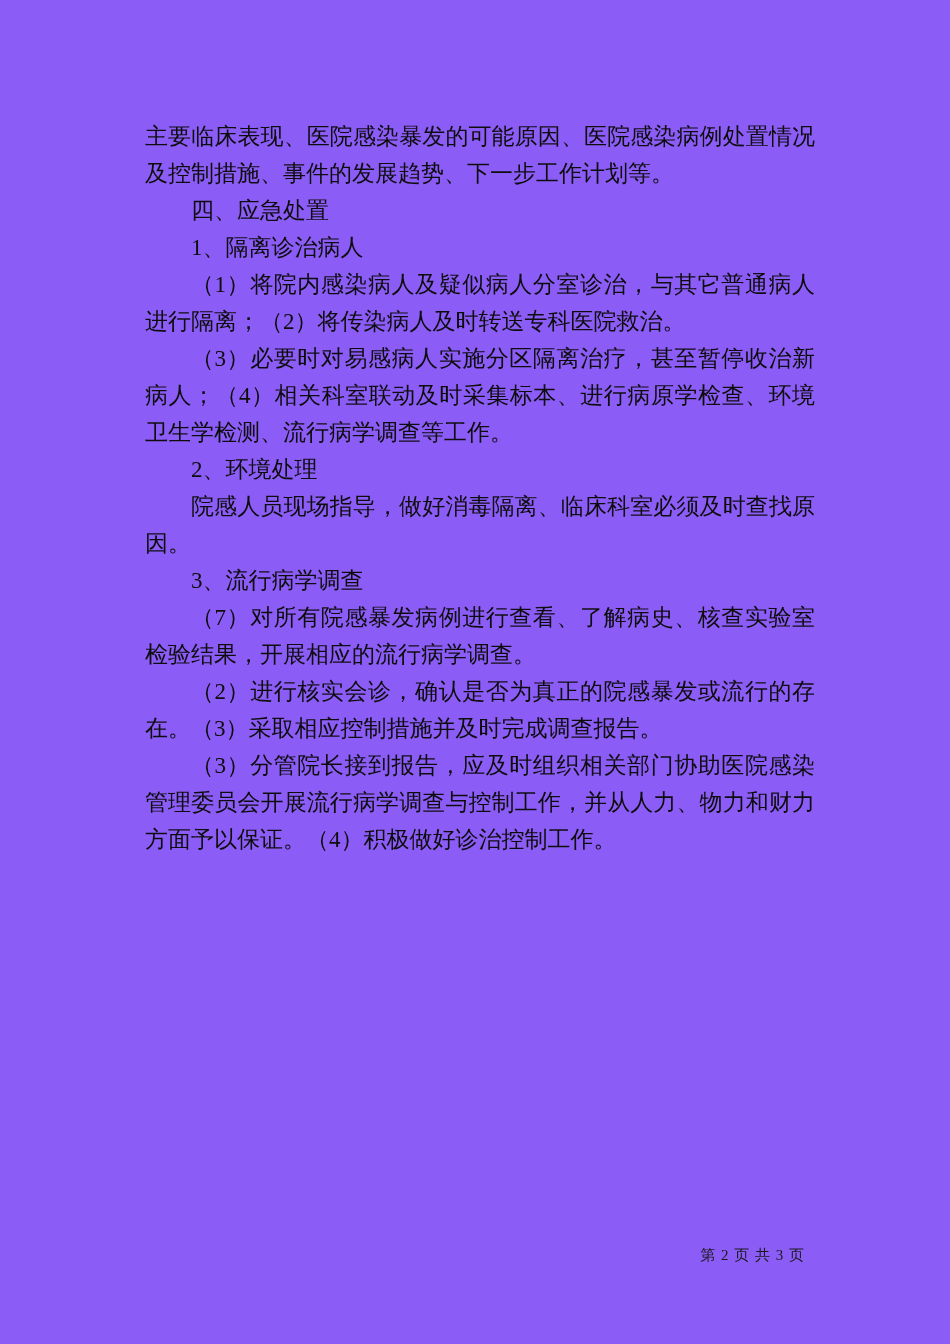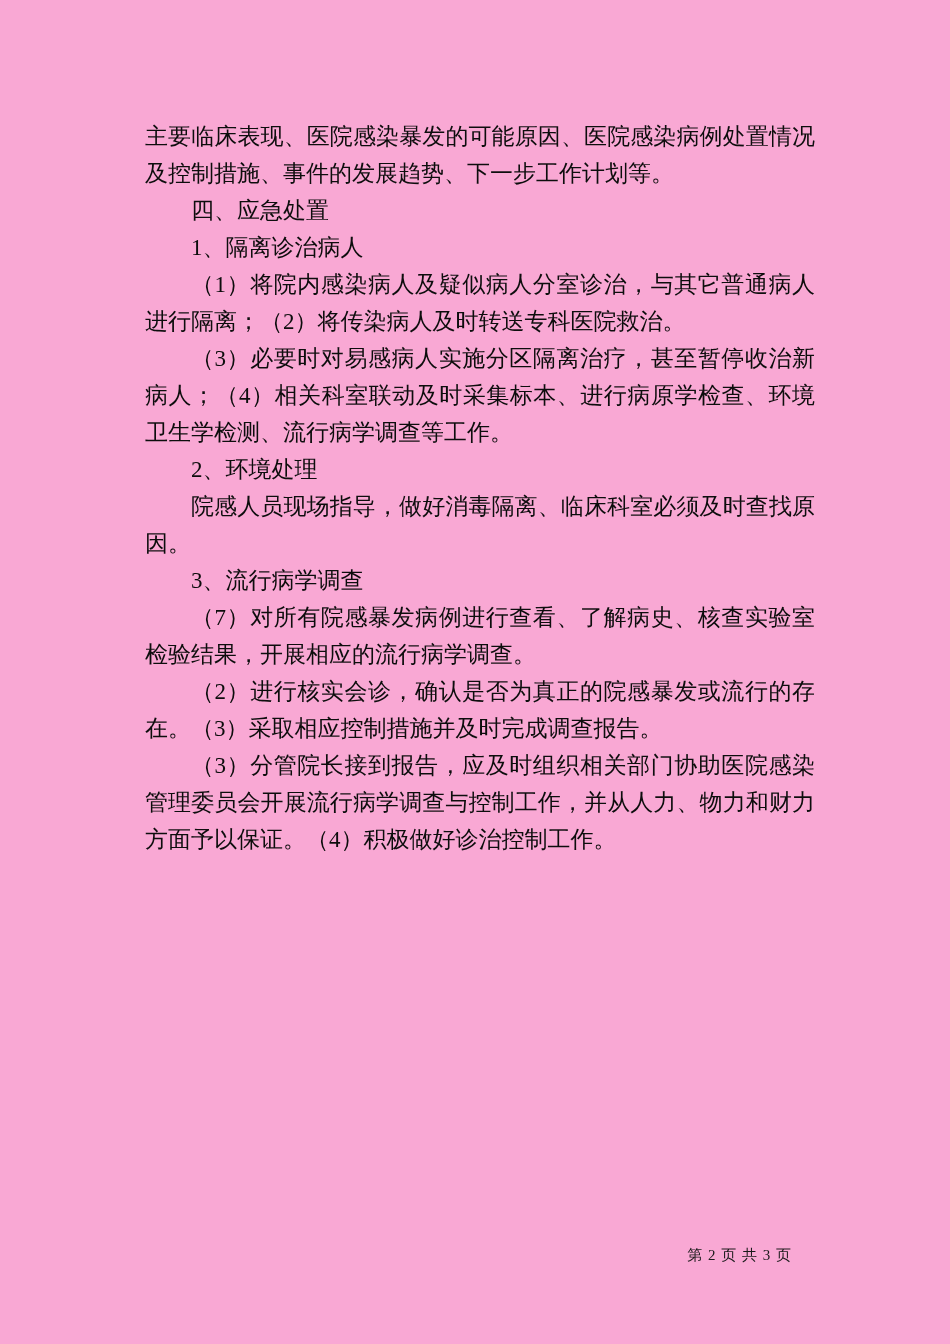--- a/index.html
+++ b/index.html
@@ -4,21 +4,21 @@
 <style>
   html, body {
     margin: 0;
     padding: 0;
     background: #ffffff;
   }
   .page {
     position: relative;
     width: 950px;
     height: 1344px;
-    background: #f9a8d4;
+    background: #8b5cf6;
     overflow: hidden;
     font-family: "Liberation Serif", "DejaVu Serif", serif;
   }
   .text-block {
     position: absolute;
     left: 145px;
     top: 118px;
     width: 670px;
   }
   .text-block p {
@@ -30,21 +30,21 @@
     text-align: justify;
     text-indent: 2em;
     letter-spacing: 0;
     word-break: break-all;
   }
   .text-block p.no-indent {
     text-indent: 0;
   }
   .footer {
     position: absolute;
-    left: 132px;
+    left: 145px;
     width: 670px;
     top: 1246px;
     text-align: right;
     padding-right: 10px;
     box-sizing: border-box;
   }
   .footer span {
     font-size: 15px;
     color: #1a1a1a;
     letter-spacing: 1px;

